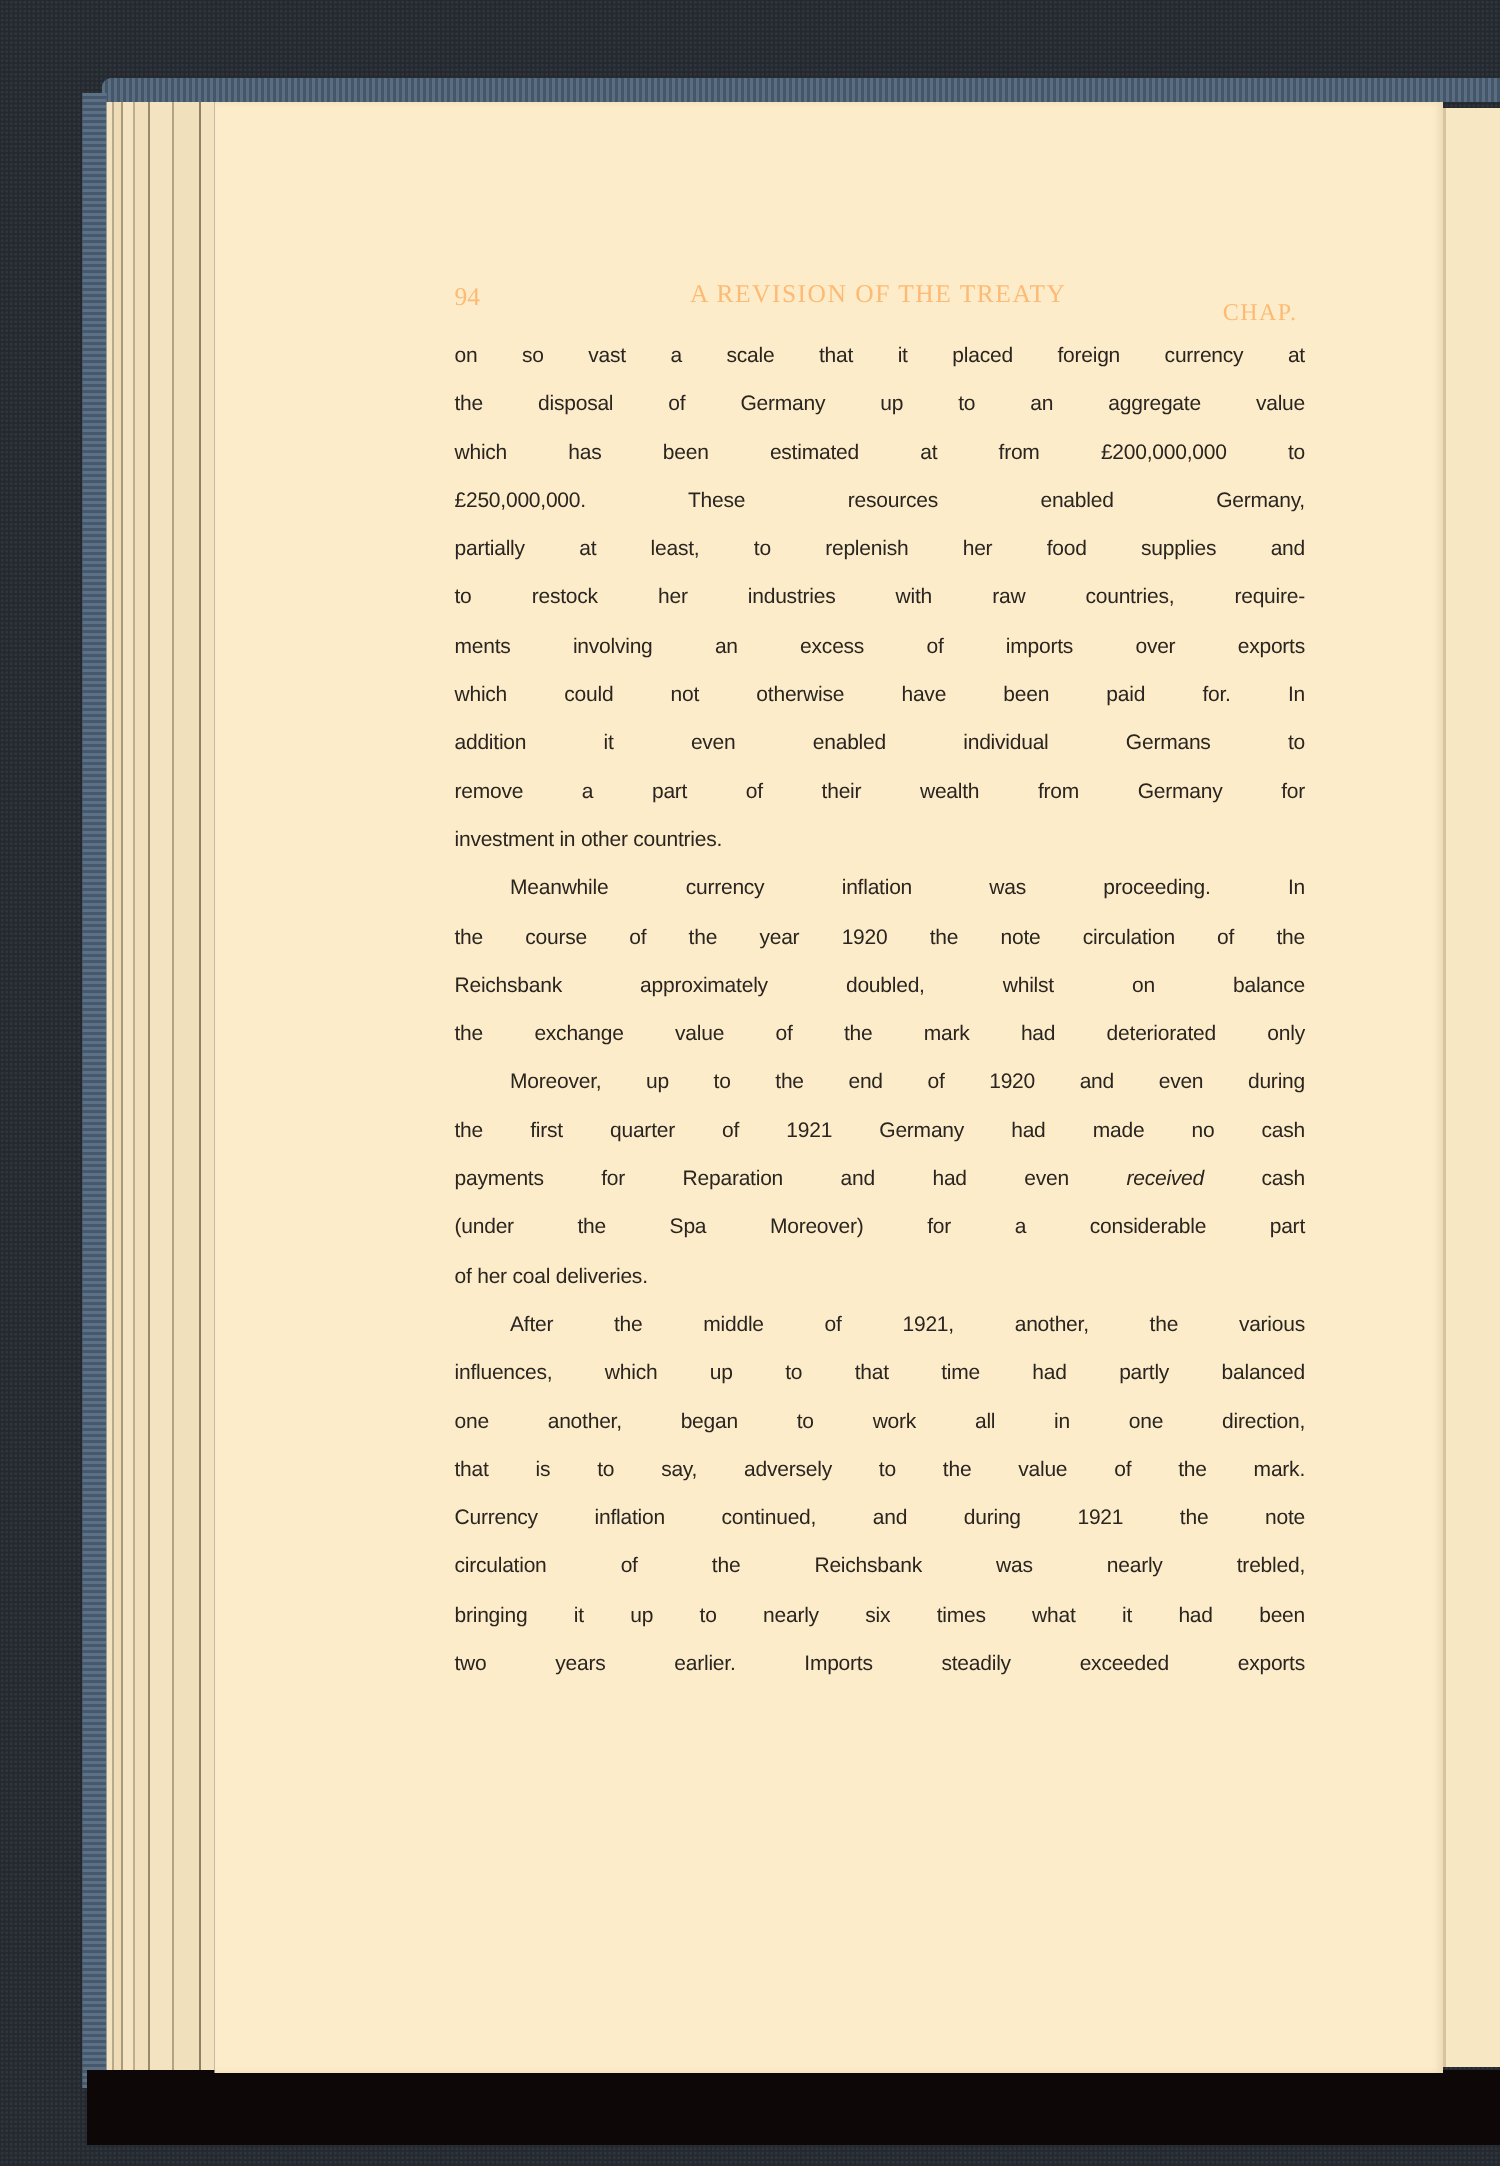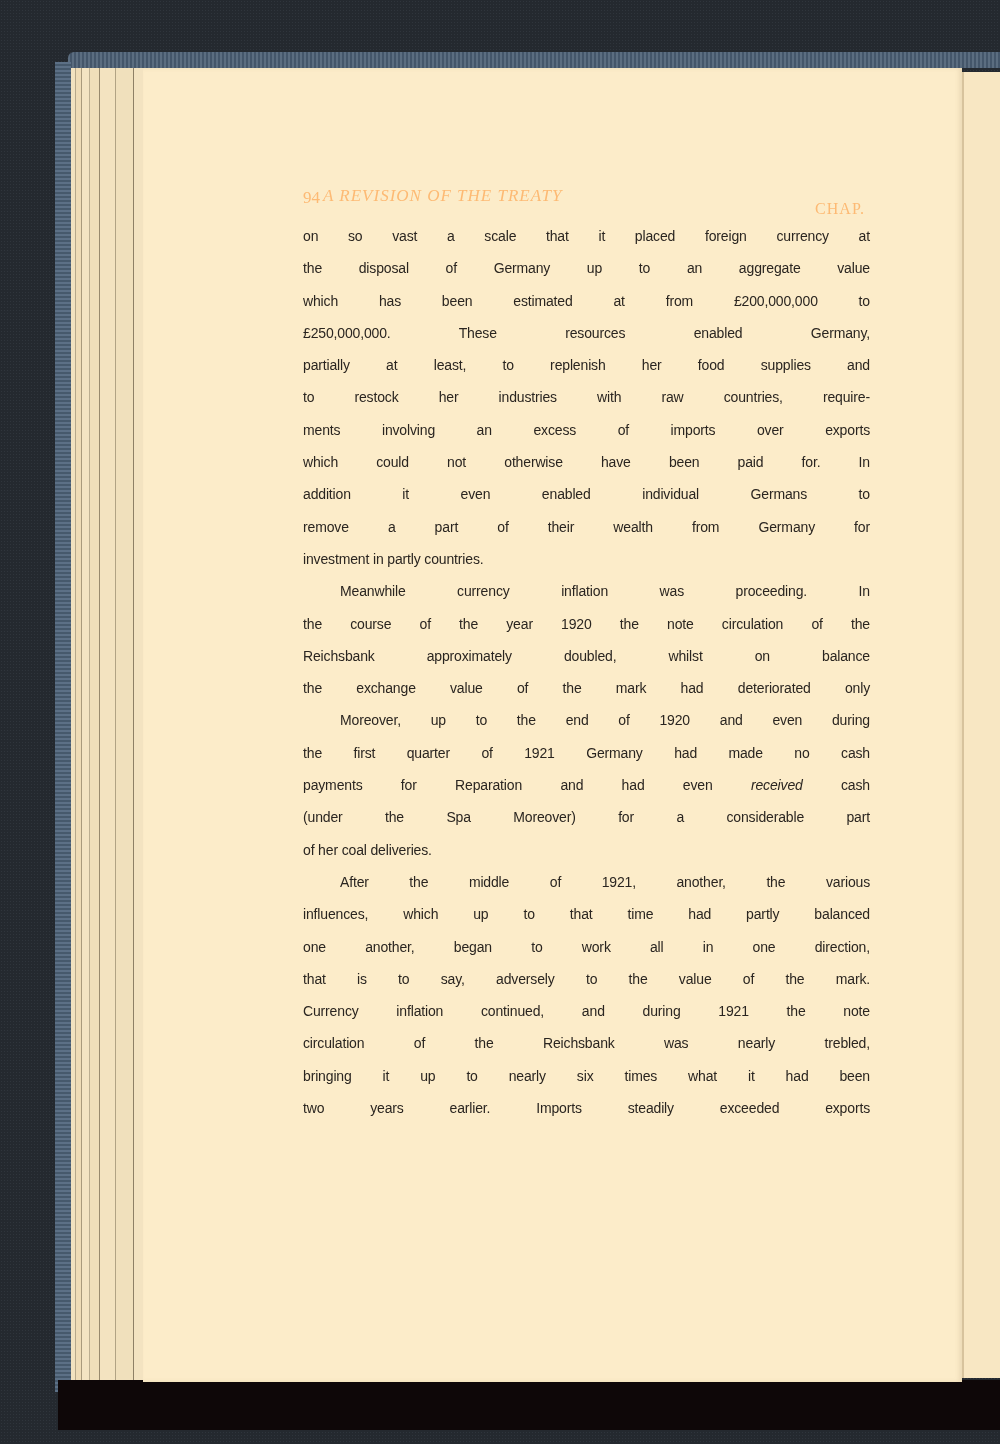--- a/index.html
+++ b/index.html
@@ -41,22 +41,22 @@
     position: absolute; left: 962px; top: 72px; width: 38px; height: 1306px;
     background: #f8e7c3;
     border-left: 2px solid #d7c39d;
   }
   .header {
     position: absolute; left: 303px; top: 186px; width: 562px; height: 22px;
     font-family: "Liberation Serif", serif; color: #fdba74;
   }
   .pagenum { position: absolute; left: 0; top: 2px; font-size: 17px; }
   .running-title {
-    position: absolute; left: 0; right: 17px; top: 0; 
-    font-style: italic; font-size: 17px; letter-spacing: 1px;
+    position: absolute; left: 0; right: 17px; top: 0; text-align: center;
+    font-size: 17px; letter-spacing: 1px;
     padding-left: 20px;
   }
   .chap {
     position: absolute; right: 0; top: 14px; font-size: 16px; font-weight: normal;
     letter-spacing: 1px;
   }
   .body-text {
     position: absolute; left: 303px; top: 220px; width: 567px;
     font-family: Liberation Sans, sans-serif; font-size: 14px; line-height: 32.3px;
     color: #2a2520; text-align: justify; letter-spacing: -0.15px;
@@ -89,21 +89,21 @@
     <span class="line">on so vast a scale that it placed foreign currency at</span>
     <span class="line">the disposal of Germany up to an aggregate value</span>
     <span class="line">which has been estimated at from £200,000,000 to</span>
     <span class="line">£250,000,000. These resources enabled Germany,</span>
     <span class="line">partially at least, to replenish her food supplies and</span>
     <span class="line">to restock her industries with raw countries, require-</span>
     <span class="line">ments involving an excess of imports over exports</span>
     <span class="line">which could not otherwise have been paid for. In</span>
     <span class="line">addition it even enabled individual Germans to</span>
     <span class="line">remove a part of their wealth from Germany for</span>
-    <span class="line last">investment in partly countries.</span>
+    <span class="line last">investment in other countries.</span>
   </div>
 
   <div>
     <span class="line indent">Meanwhile currency inflation was proceeding. In</span>
     <span class="line">the course of the year 1920 the note circulation of the</span>
     <span class="line">Reichsbank approximately doubled, whilst on balance</span>
     <span class="line">the exchange value of the mark had deteriorated only</span>
   </div>
 
   <div>

